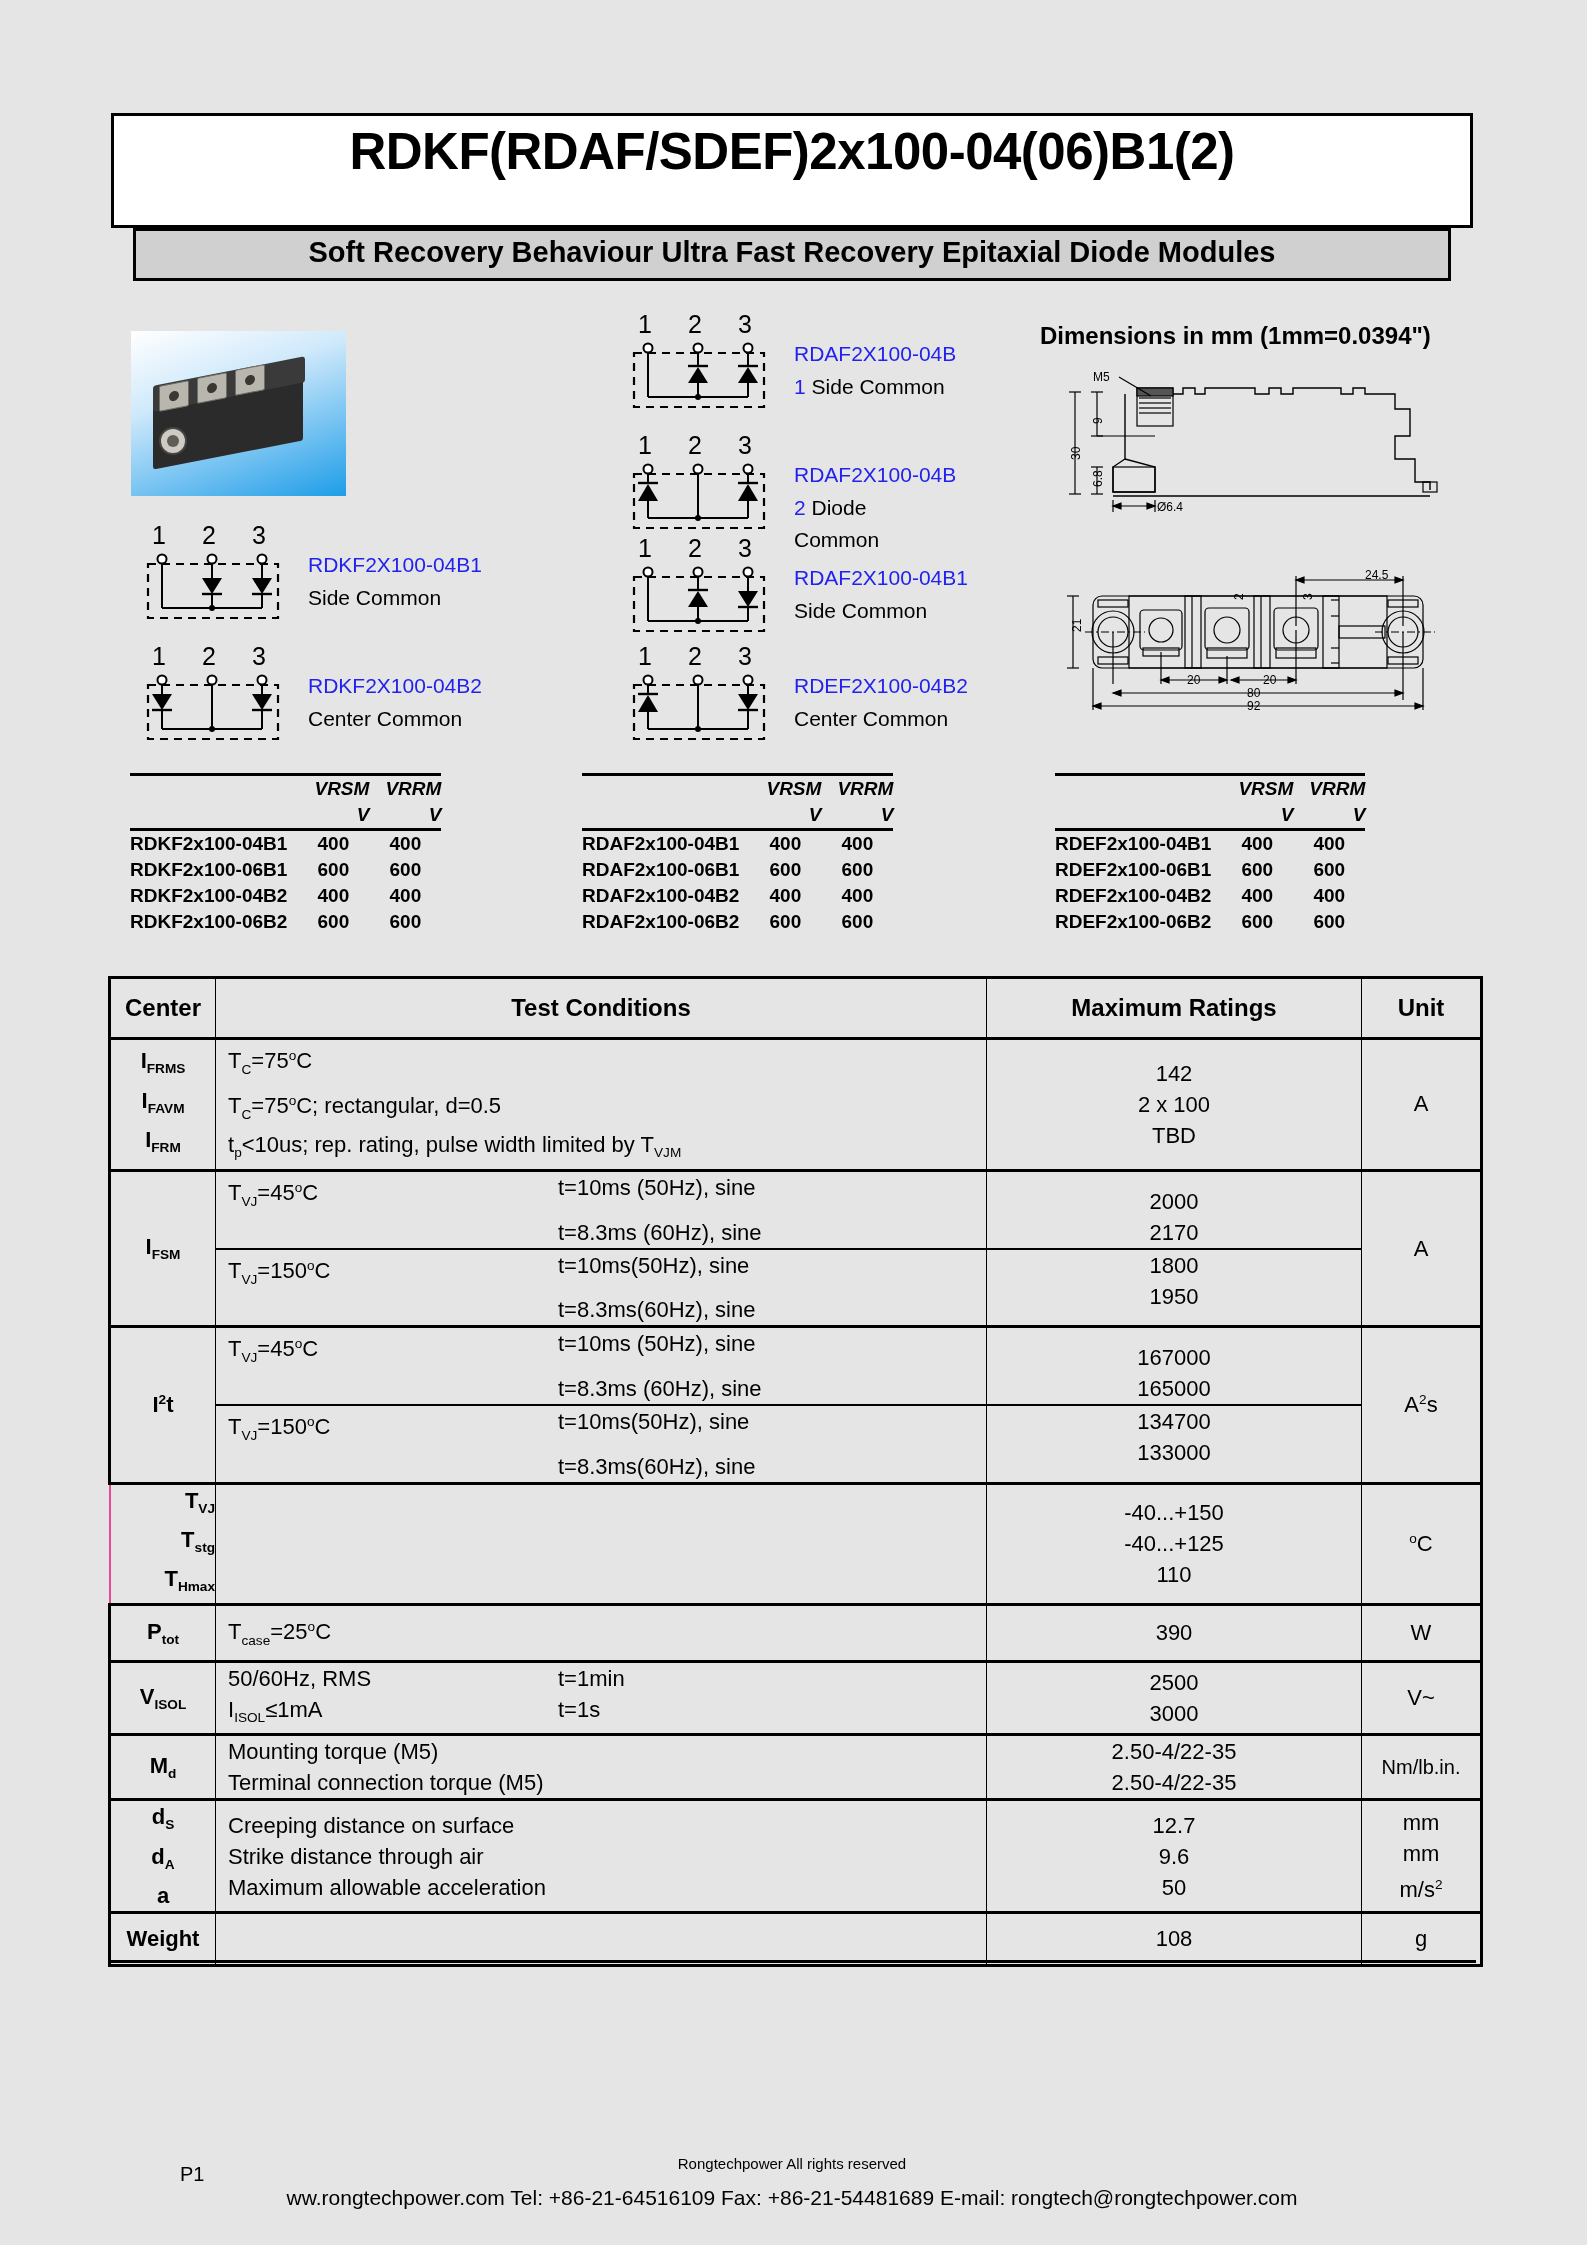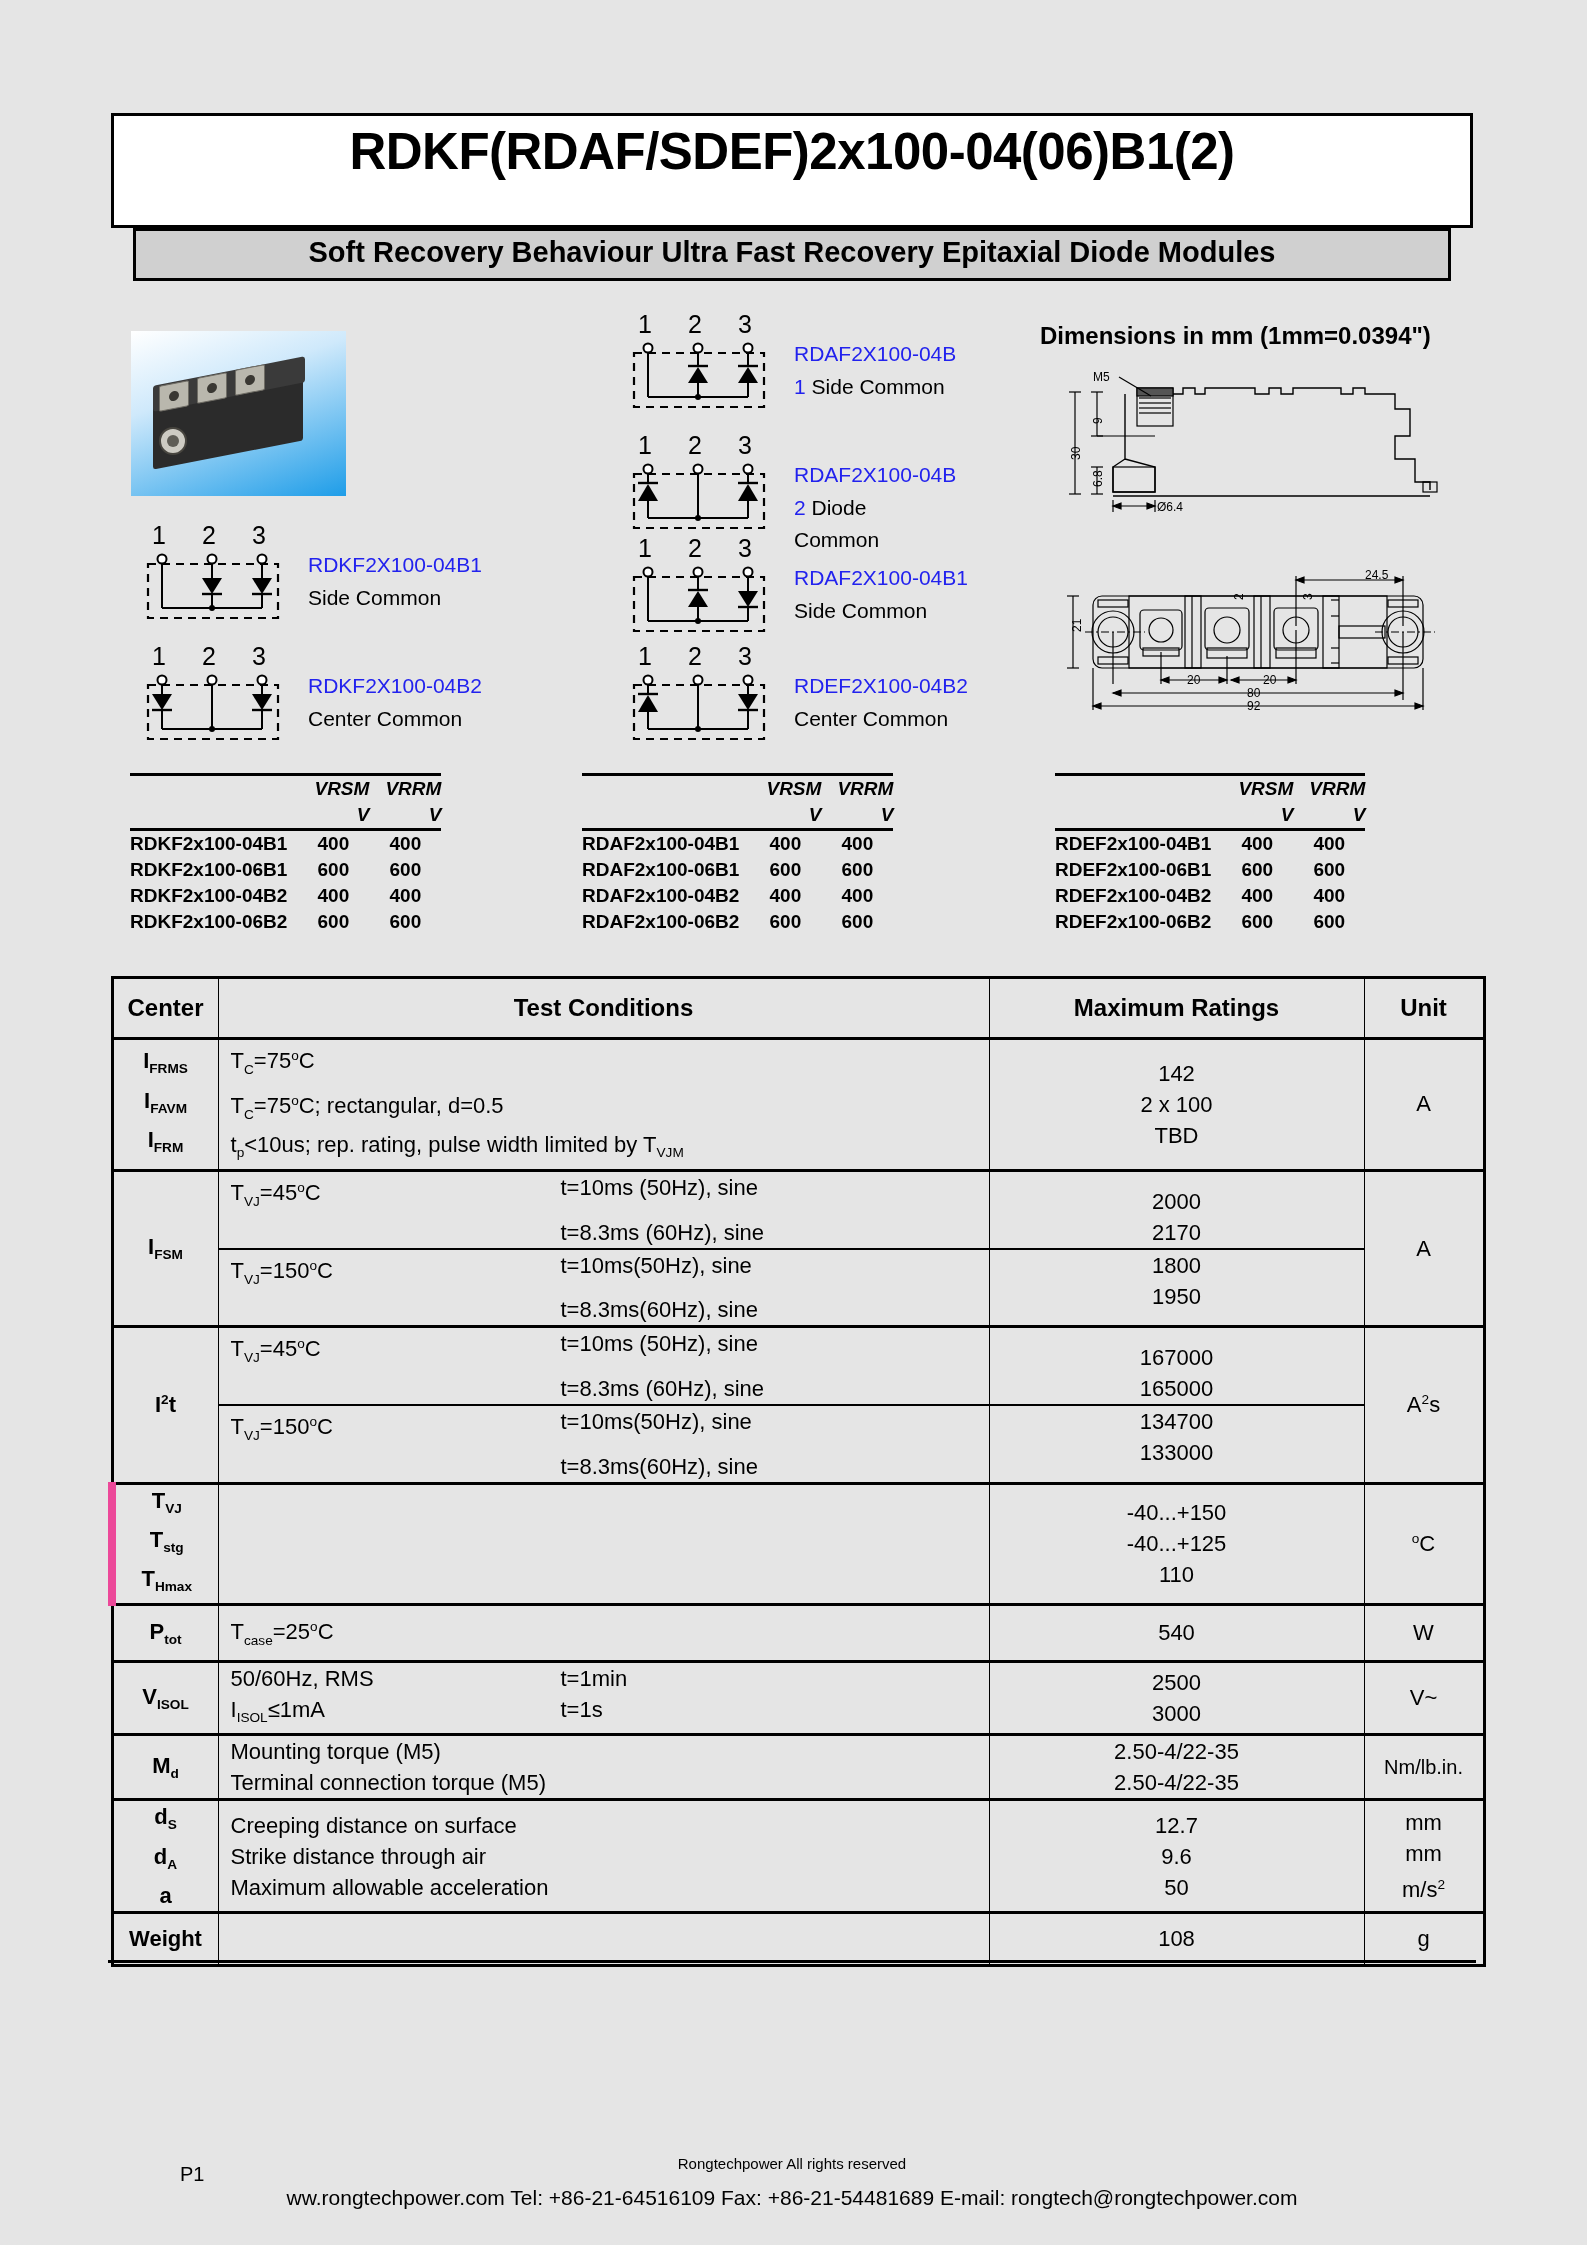--- a/index.html
+++ b/index.html
@@ -748,21 +748,21 @@
             <div class="line">134700</div>
             <div class="line">133000</div>
           </div>
         </td>
         <td class="c-unit" style="border-right:3px solid #000;border-bottom:3px solid #000;">
           <span>A</span><sup>2</sup><span>s</span>
         </td>
       </tr>
 
       <tr>
-        <td class="c-sym" style="border-left:8px solid #ec4899;border-bottom:3px solid #000;">
+        <td class="c-sym" style="border-left:2px solid #ec4899;border-bottom:3px solid #000;text-align:right;">
           <div class="line"><span>T</span><sub>VJ</sub></div>
           <div class="line"><span>T</span><sub>stg</sub></div>
           <div class="line"><span>T</span><sub>Hmax</sub></div>
         </td>
         <td class="c-cond" style="border-bottom:3px solid #000;">
           <div class="line">&nbsp;</div>
             <div class="line">&nbsp;</div>
             <div class="line">&nbsp;</div>
         </td>
         <td class="c-rate" style="border-bottom:3px solid #000;">
@@ -775,21 +775,21 @@
         </td>
       </tr>
 
       <tr>
         <td class="c-sym" style="border-left:3px solid #000;border-bottom:3px solid #000;height:54px;">
           <span>P</span><sub>tot</sub>
         </td>
         <td class="c-cond lpad" style="border-bottom:3px solid #000;">
           <span>T</span><sub>case</sub><span>=25</span><sup>o</sup><span>C</span>
         </td>
-        <td class="c-rate" style="border-bottom:3px solid #000;">540</td>
+        <td class="c-rate" style="border-bottom:3px solid #000;">390</td>
         <td class="c-unit" style="border-right:3px solid #000;border-bottom:3px solid #000;">W</td>
       </tr>
 
       <tr>
         <td class="c-sym" style="border-left:3px solid #000;border-bottom:3px solid #000;">
           <span>V</span><sub>ISOL</sub>
         </td>
         <td class="c-cond" style="border-bottom:3px solid #000;">
           <div class="cond-row line" style="padding-left:12px;">
             <div class="cond-a">50/60Hz, RMS</div>

